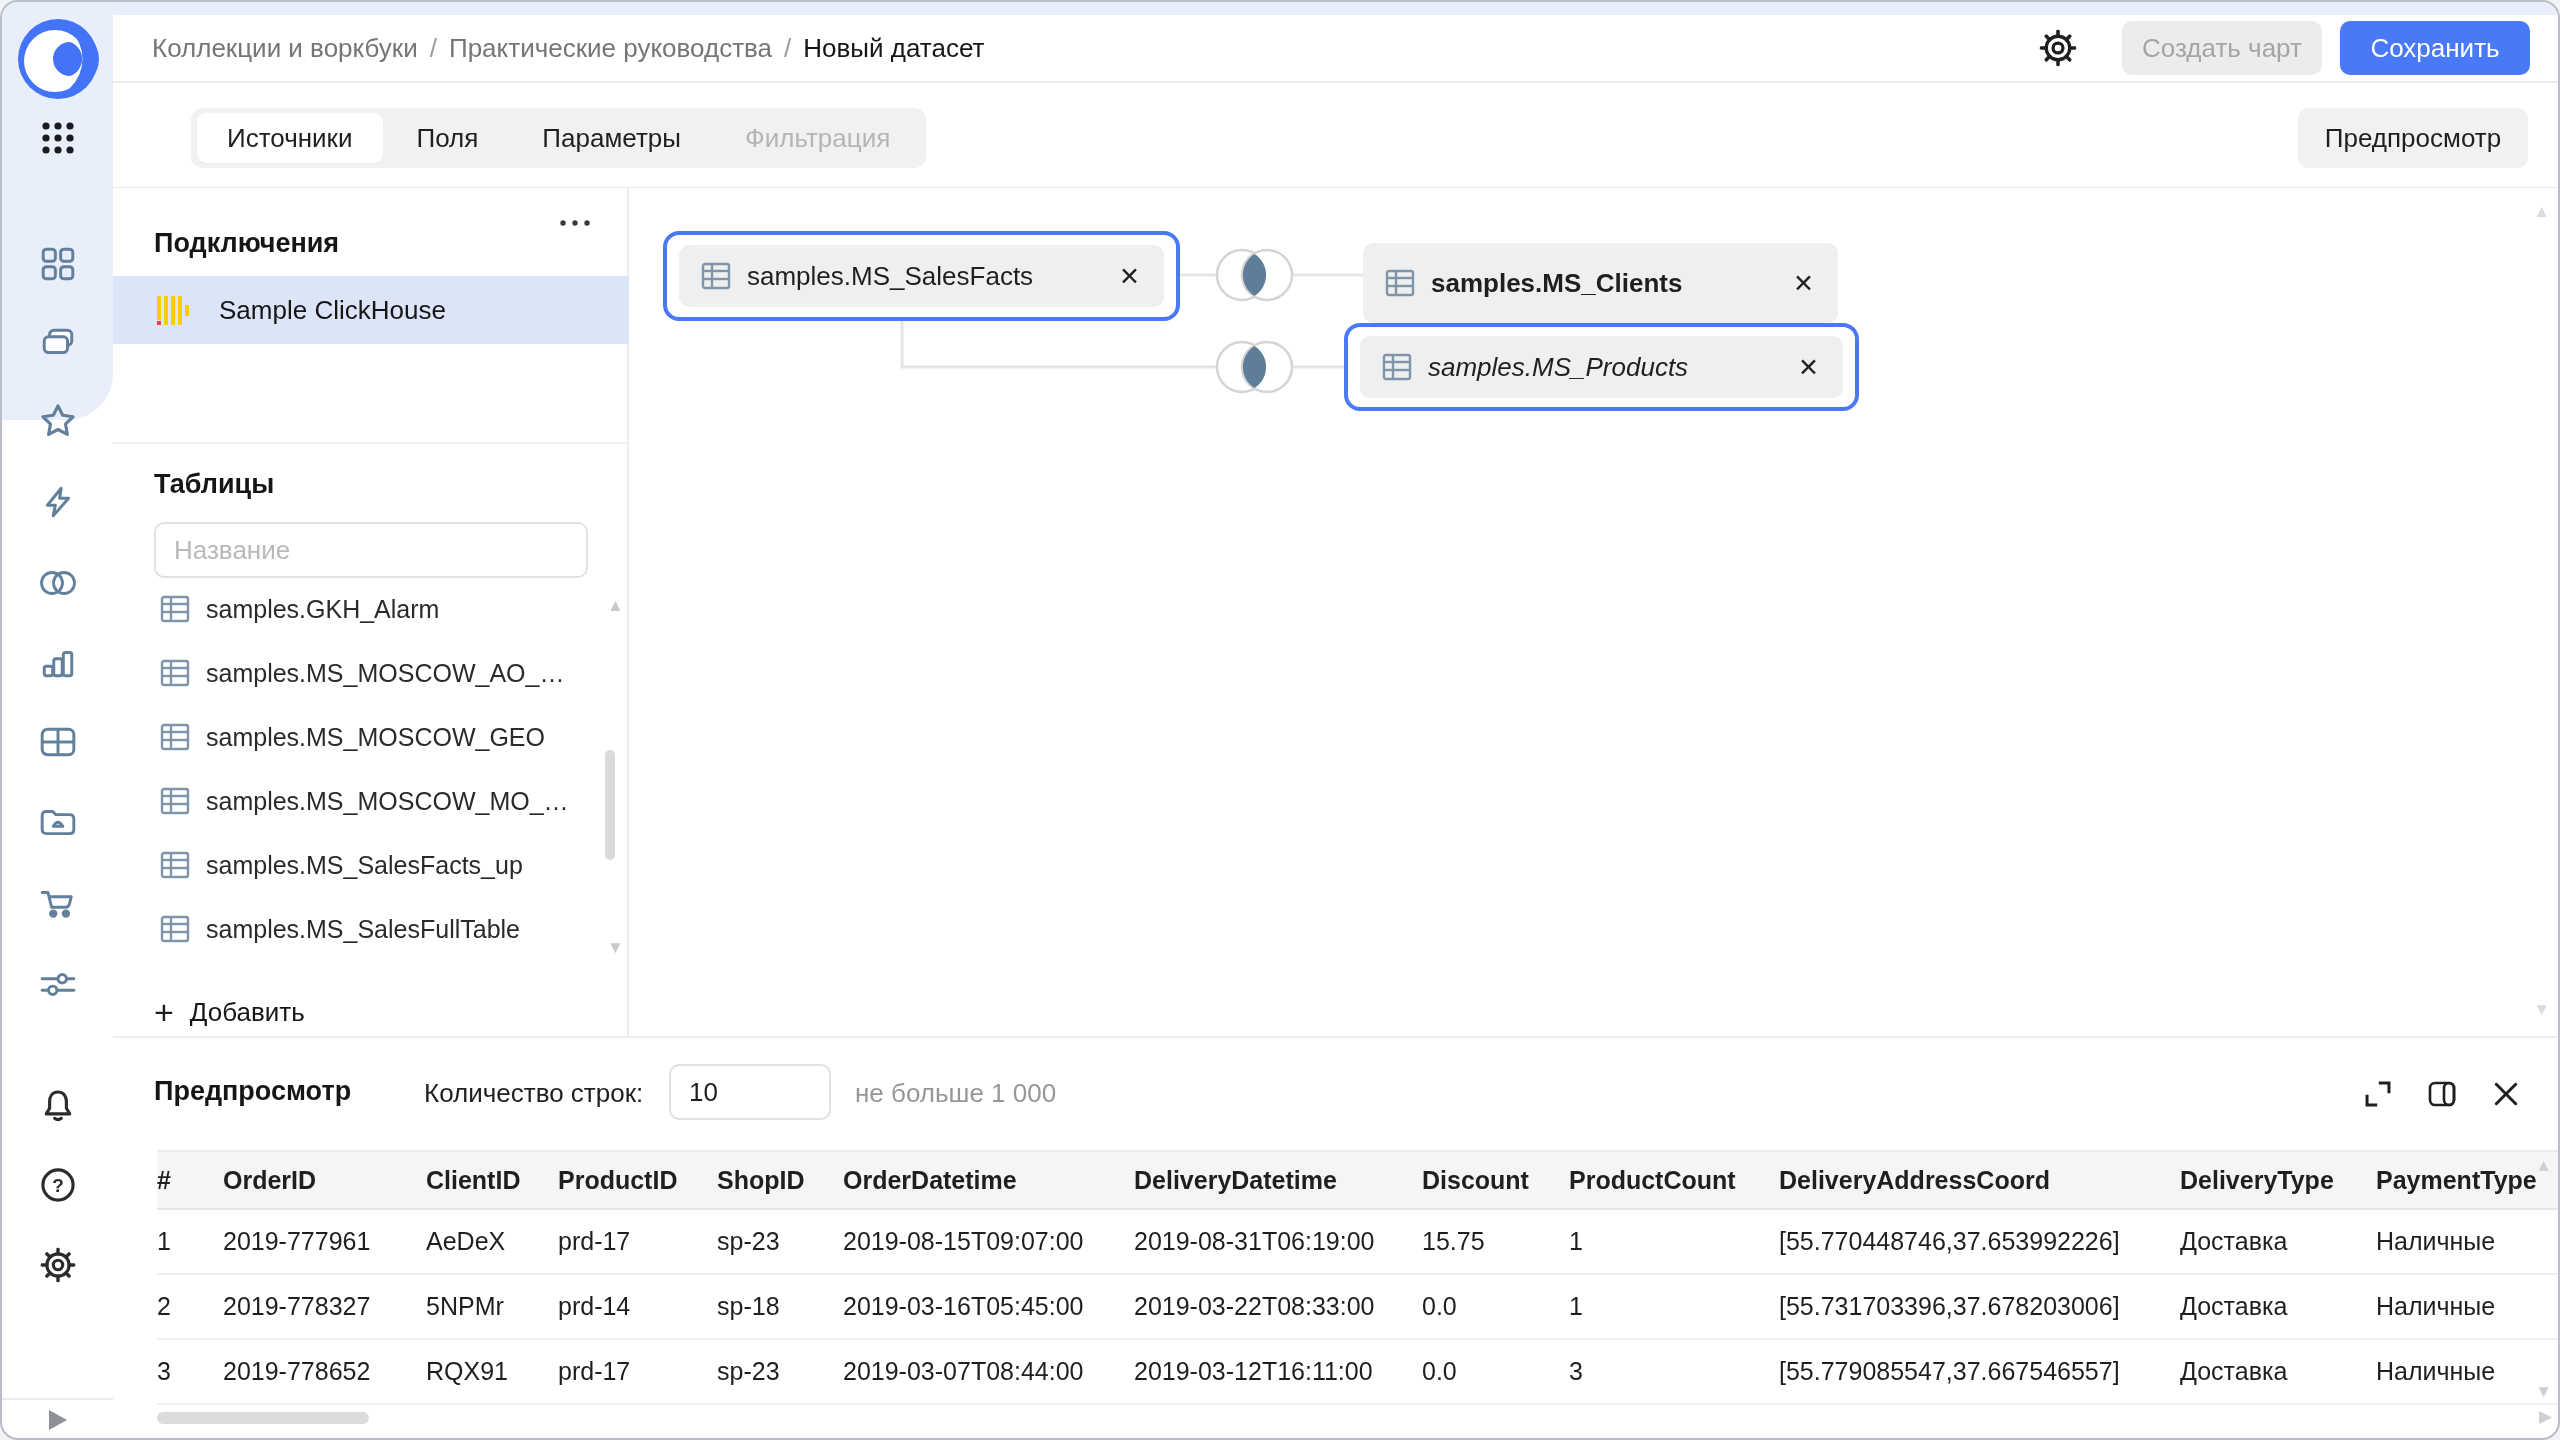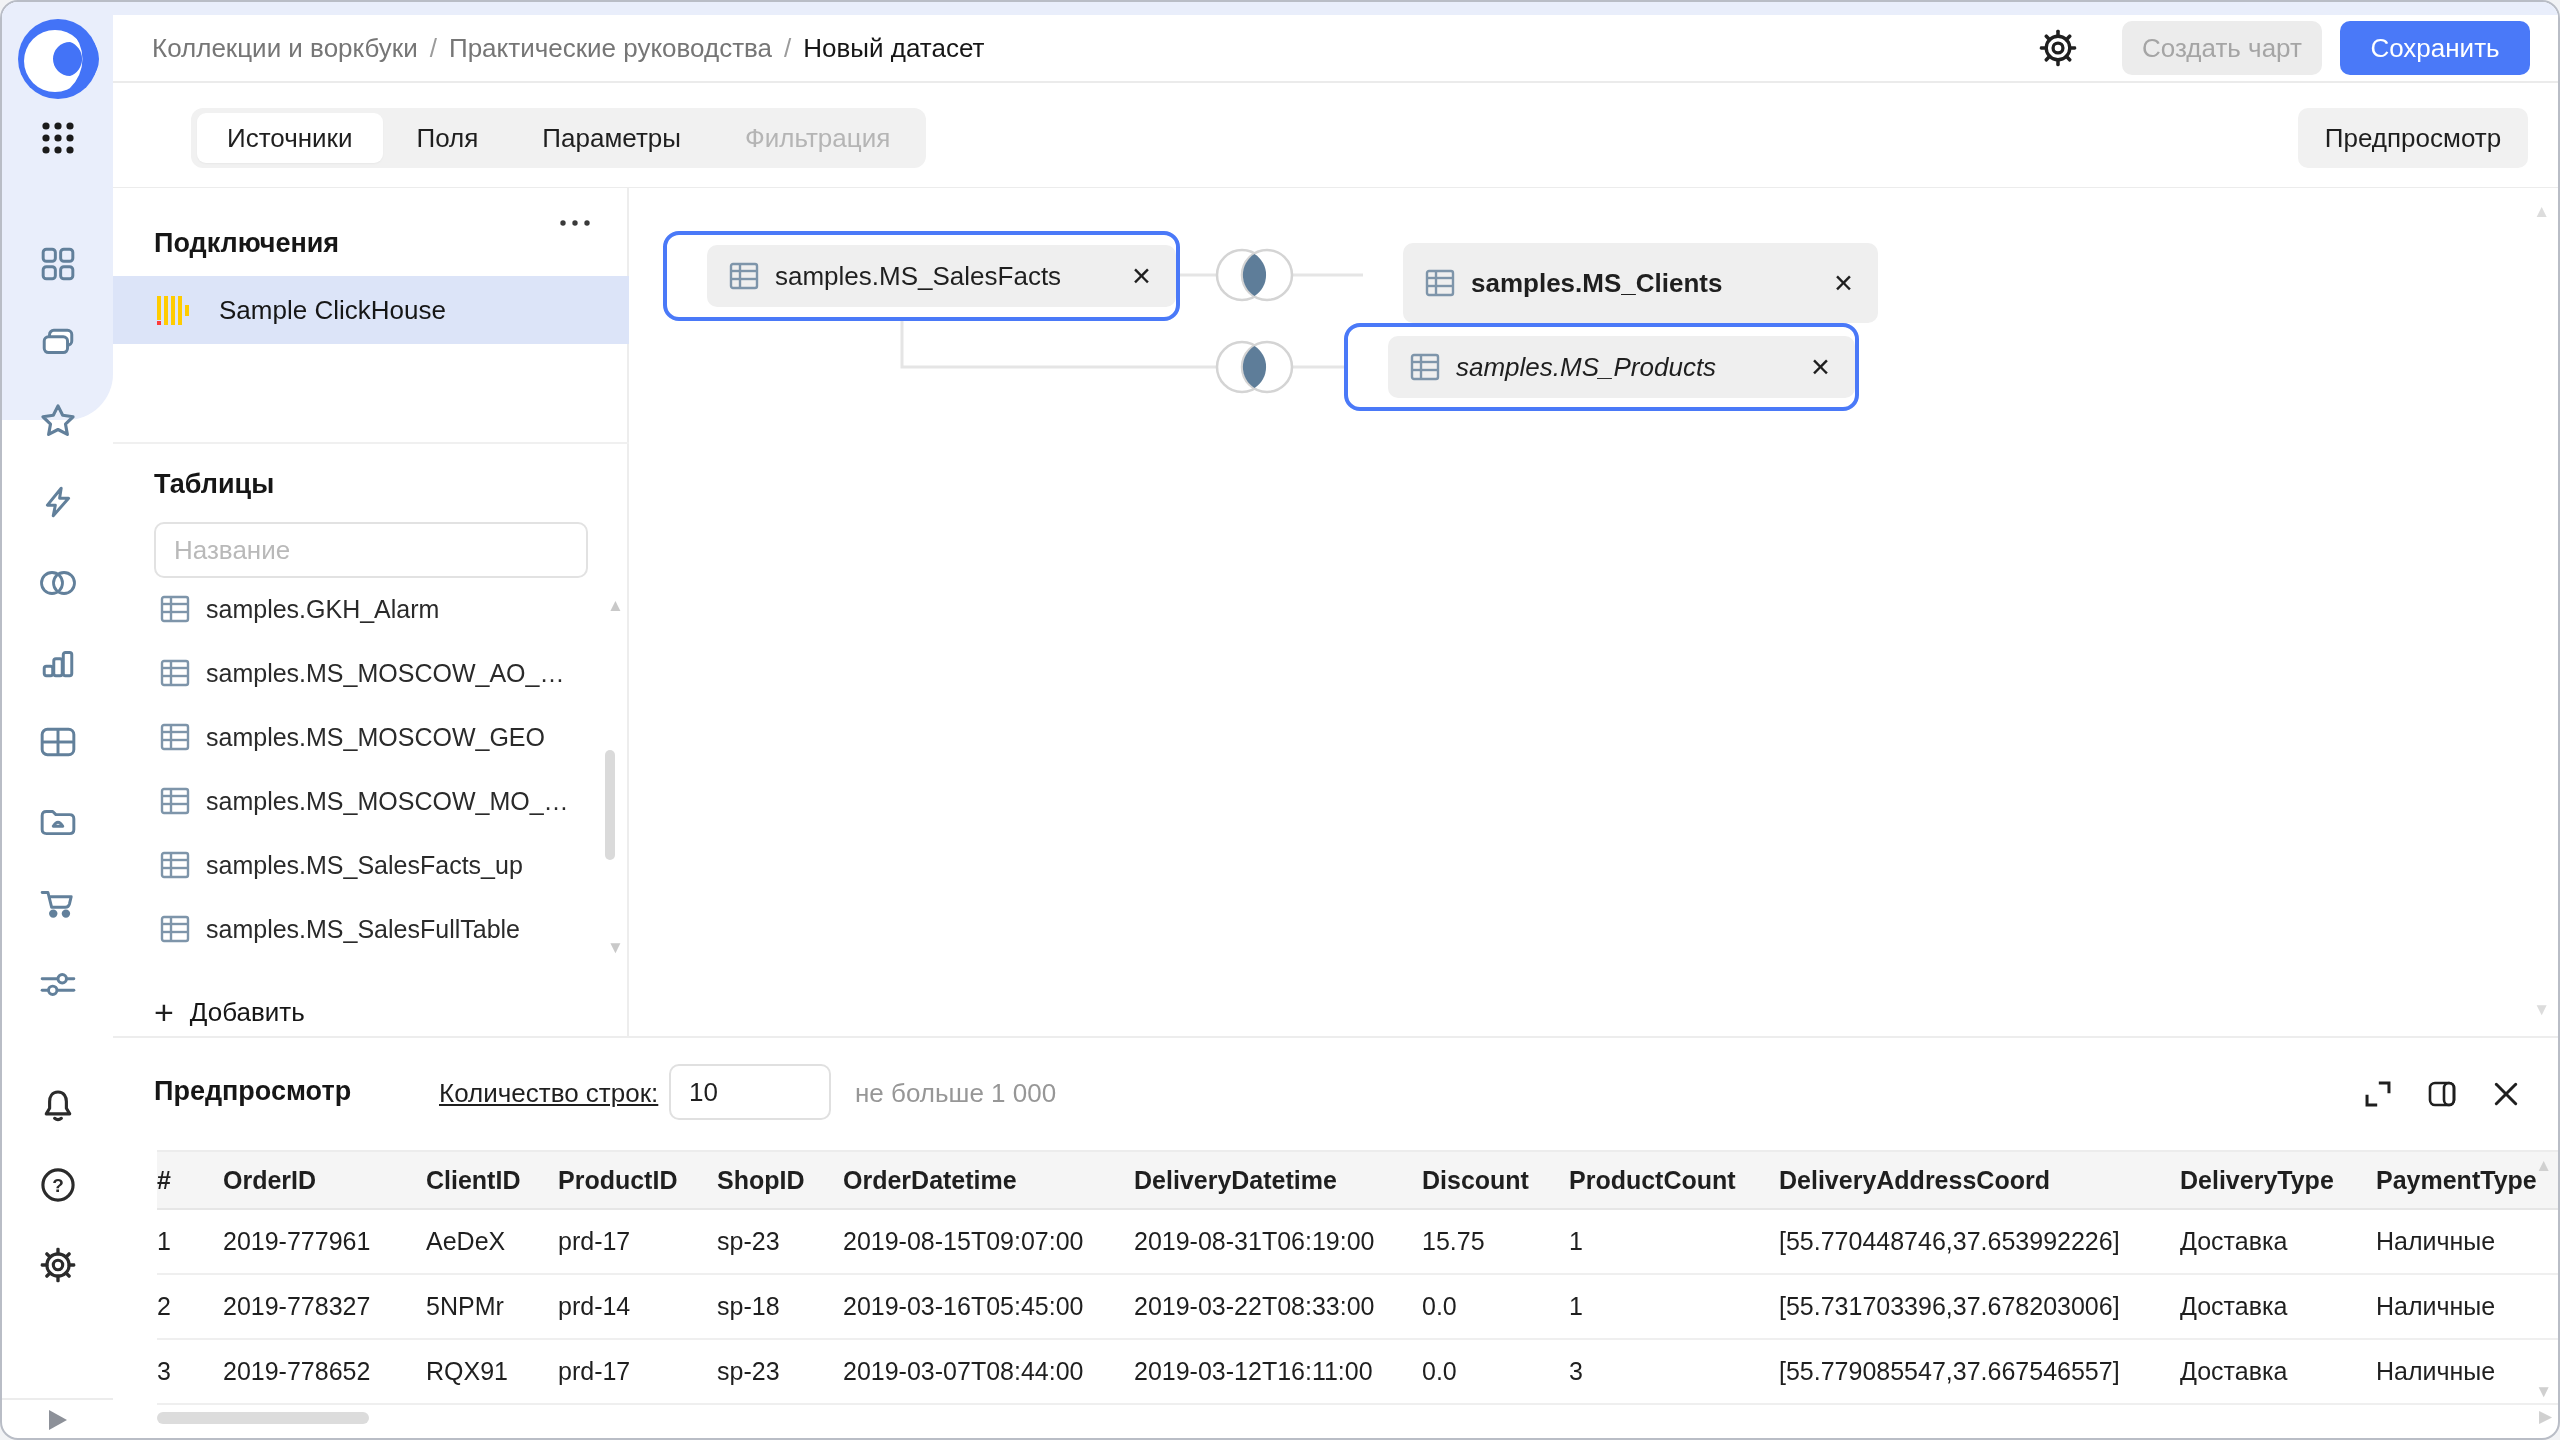--- a/index.html
+++ b/index.html
@@ -49,31 +49,31 @@
   .lp-scroll-up{position:absolute;left:494px;top:408px;color:#c9c9c9;font-size:17px;}
   .lp-scroll-dn{position:absolute;left:494px;top:750px;color:#c9c9c9;font-size:17px;}
   .lp-thumb{position:absolute;left:492px;top:562px;width:10px;height:110px;background:#dadada;border-radius:5px;cursor:pointer;}
   .add-row{position:absolute;left:41px;top:800px;height:48px;display:flex;align-items:center;gap:16px;cursor:pointer;}
   .add-row .plus{font-size:34px;line-height:34px;color:#1f1f1f;}
   .add-row .alabel{font-size:26px;color:#161616;}
   
   .canvas{left:627px;top:186px;right:0;height:848px;background:#fff;overflow:hidden;}
   .wire-layer{position:absolute;left:0;top:0;}
   .node-sel{position:absolute;border:4px solid #4a79f8;border-radius:16px;background:#fff;box-sizing:border-box;display:flex;align-items:center;justify-content:center;}
-  .node-pill{display:flex;align-items:center;background:#efefef;border-radius:10px;height:62px;box-sizing:border-box;cursor:pointer;margin-left:40px;}
+  .node-pill{display:flex;align-items:center;background:#efefef;border-radius:10px;height:62px;box-sizing:border-box;cursor:pointer;}
   .node-pill .nicon{margin-left:22px;flex:0 0 auto;}
   .node-pill .nlabel{margin-left:16px;font-size:26px;color:#1f1f1f;white-space:nowrap;}
   .node-x{margin-left:auto;margin-right:24px;font-size:25px;color:#1f1f1f;cursor:pointer;}
   .join-badge{position:absolute;cursor:pointer;}
   .cv-scroll-up{position:absolute;right:8px;top:14px;color:#dcdcdc;font-size:17px;}
   .cv-scroll-dn{position:absolute;right:8px;top:812px;color:#dcdcdc;font-size:17px;}
   
   .preview{left:111px;top:1034px;right:0;height:364px;background:#fff;border-top:2px solid #ededed;box-sizing:border-box;}
   .pv-title{position:absolute;left:41px;top:38px;font-size:27px;font-weight:bold;color:#161616;}
-  .pv-rows-label{position:absolute;left:326px;top:40px;font-size:26px;color:#1f1f1f;text-decoration:underline;}
+  .pv-rows-label{position:absolute;left:311px;top:40px;font-size:26px;color:#1f1f1f;}
   .pv-rows-input{position:absolute;left:556px;top:26px;width:162px;height:56px;border:2px solid #e0e0e0;border-radius:10px;font-size:26px;padding:0 18px;box-sizing:border-box;outline:none;font-family:inherit;color:#1f1f1f;background:#fff;}
   .pv-hint{position:absolute;left:742px;top:40px;font-size:26px;color:#979797;white-space:nowrap;}
   .pv-ic{position:absolute;top:36px;width:40px;height:40px;display:flex;align-items:center;justify-content:center;cursor:pointer;}
   .pv-table{position:absolute;left:44px;top:112px;right:0;overflow:hidden;}
   .pv-row{display:grid;grid-template-columns:66px 203px 132px 159px 126px 291px 288px 147px 210px 401px 196px 230px;align-items:center;}
   .pv-row.head{height:56px;background:#f5f5f5;border-top:2px solid #ececec;border-bottom:2px solid #e6e6e6;font-weight:bold;}
   .pv-row.data{height:63px;border-bottom:2px solid #efefef;}
   .pv-cell{font-size:25px;color:#1f1f1f;white-space:nowrap;overflow:hidden;padding-right:14px;box-sizing:border-box;}
   .hscroll-thumb{position:absolute;left:44px;top:374px;width:212px;height:12px;border-radius:6px;background:#dcdcdc;cursor:pointer;}
   .pv-scroll-up{position:absolute;right:6px;top:118px;color:#d0d0d0;font-size:17px;}

